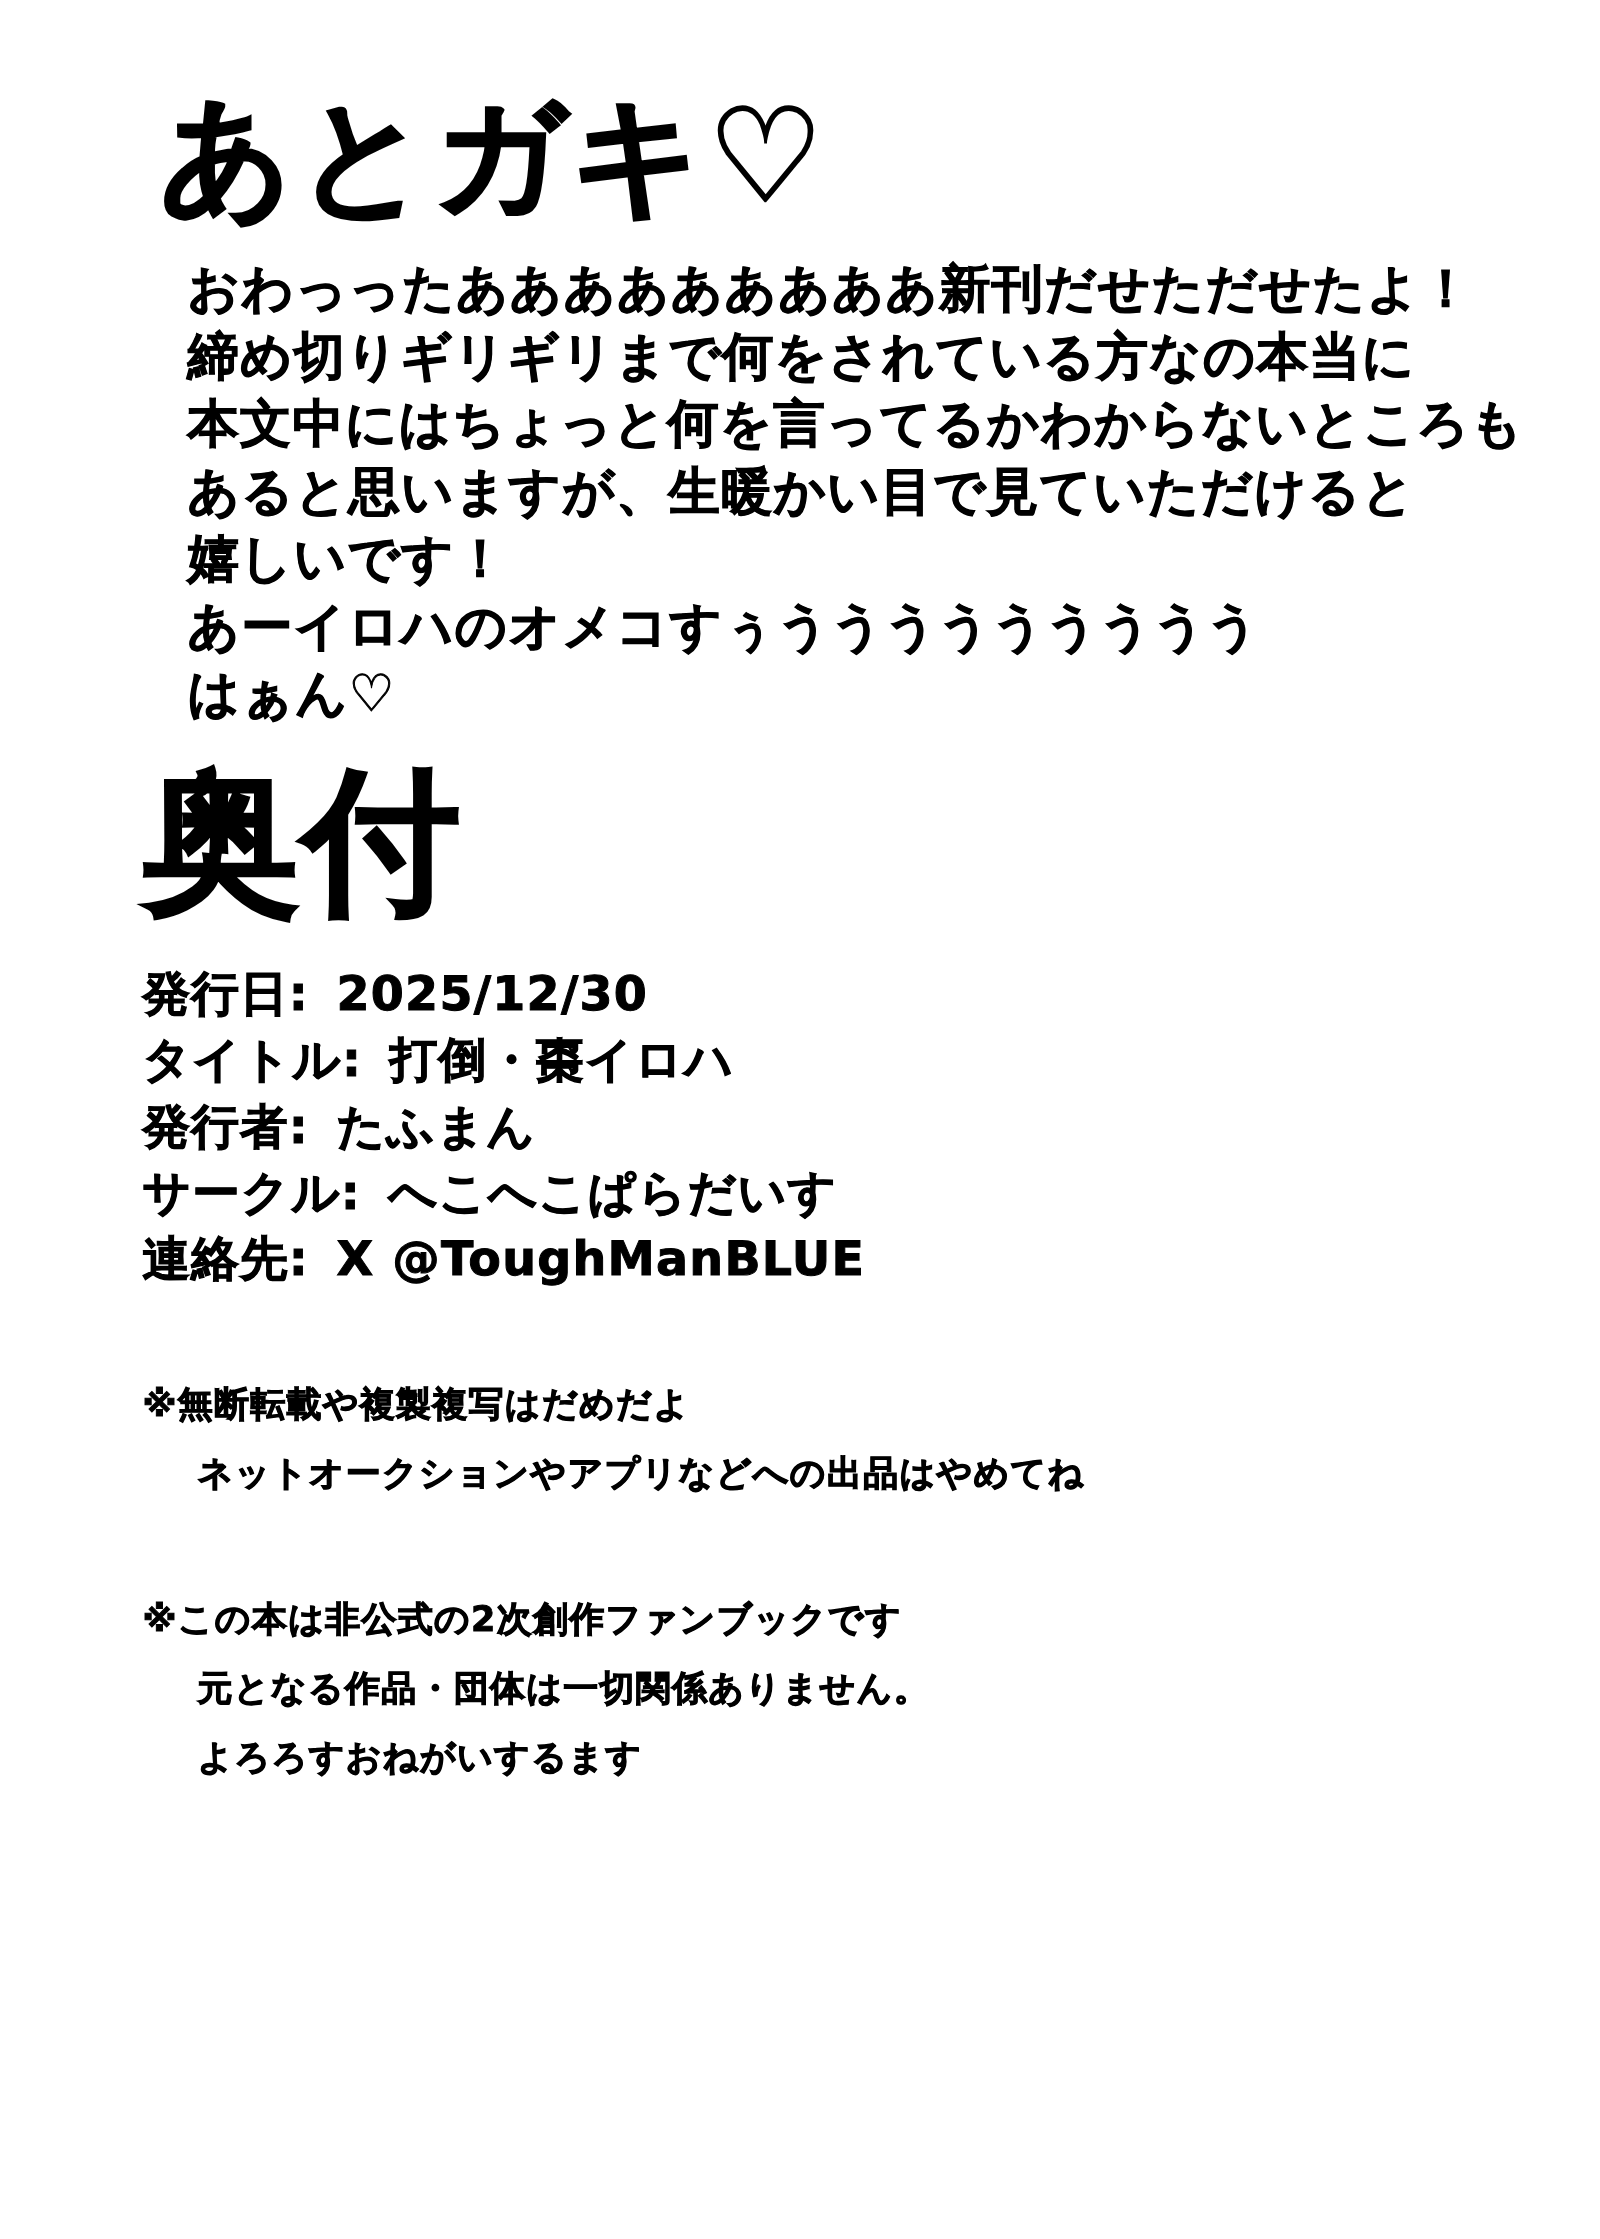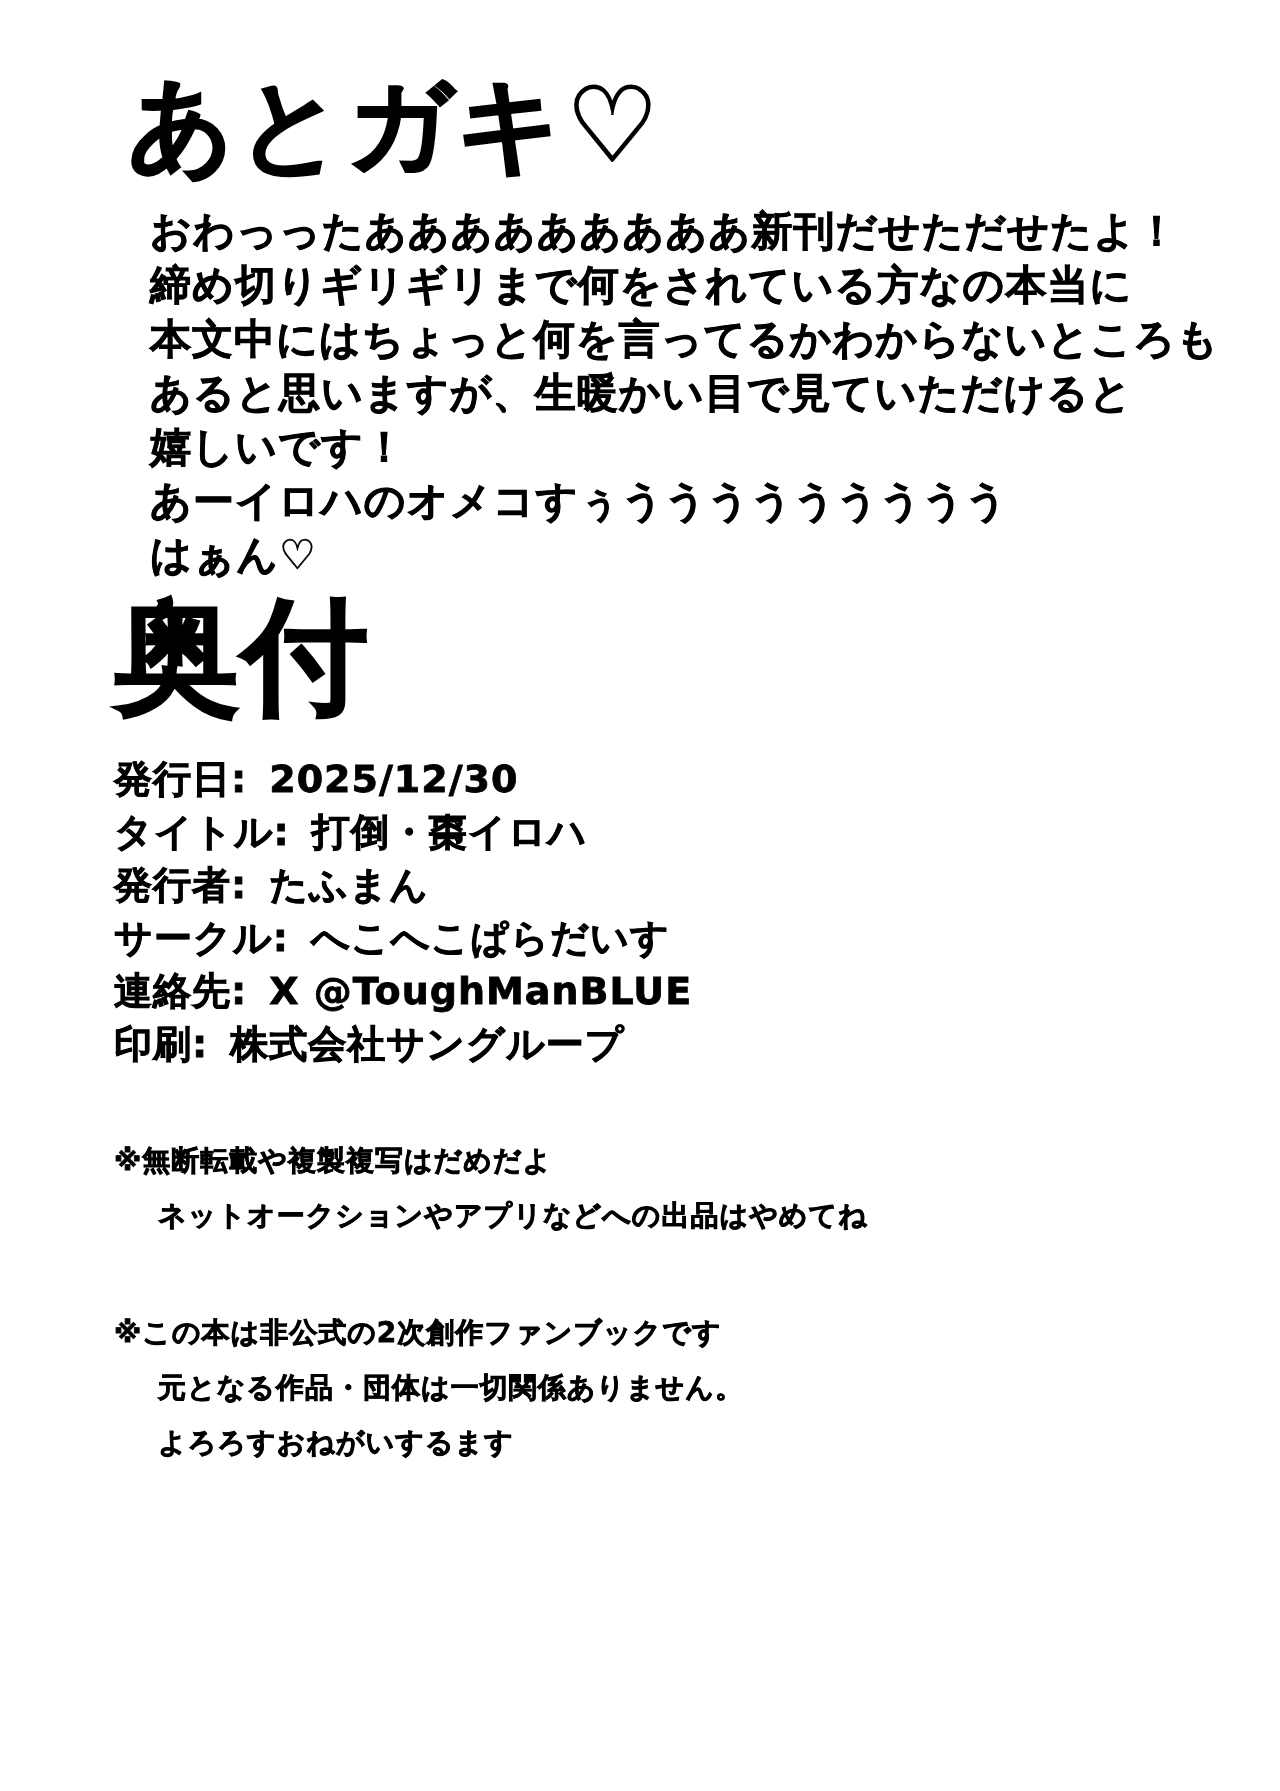--- a/index.html
+++ b/index.html
@@ -32,23 +32,22 @@
     font-size: 41px;
     line-height: 54px;
     letter-spacing: 1px;
     -webkit-text-stroke: 0.8px #000;
     white-space: nowrap;
     margin-left: 36px;
   }
   .colophon-title {
     font-size: 126px;
     line-height: 1.15;
-    margin: 4px 0 22px 0;
+    margin: 20px 0 22px 0;
     letter-spacing: 2px;
-    font-family: Liberation Serif, serif;
     -webkit-text-stroke: 2px #000;
   }
   .colophon .entry {
     font-size: 38px;
     line-height: 53px;
     letter-spacing: 1px;
     -webkit-text-stroke: 0.8px #000;
     white-space: nowrap;
   }
   .colophon .entry .value {
@@ -98,23 +97,20 @@
     </div>
     <div class="entry">
       <span class="label">発行者:</span><span class="value">たふまん</span>
     </div>
     <div class="entry">
       <span class="label">サークル:</span><span class="value">へこへこぱらだいす</span>
     </div>
     <div class="entry">
       <span class="label">連絡先:</span><span class="value">X @ToughManBLUE</span>
     </div>
-    <div class="entry">
-      <span class="label">印刷:</span><span class="value">株式会社サングループ</span>
-    </div>
   </div>
 
   <div class="note">
     <div class="line">※無断転載や複製複写はだめだよ</div>
     <div class="line indent">ネットオークションやアプリなどへの出品はやめてね</div>
   </div>
 
   <div class="note">
     <div class="line">※この本は非公式の2次創作ファンブックです</div>
     <div class="line indent">元となる作品・団体は一切関係ありません。</div>

